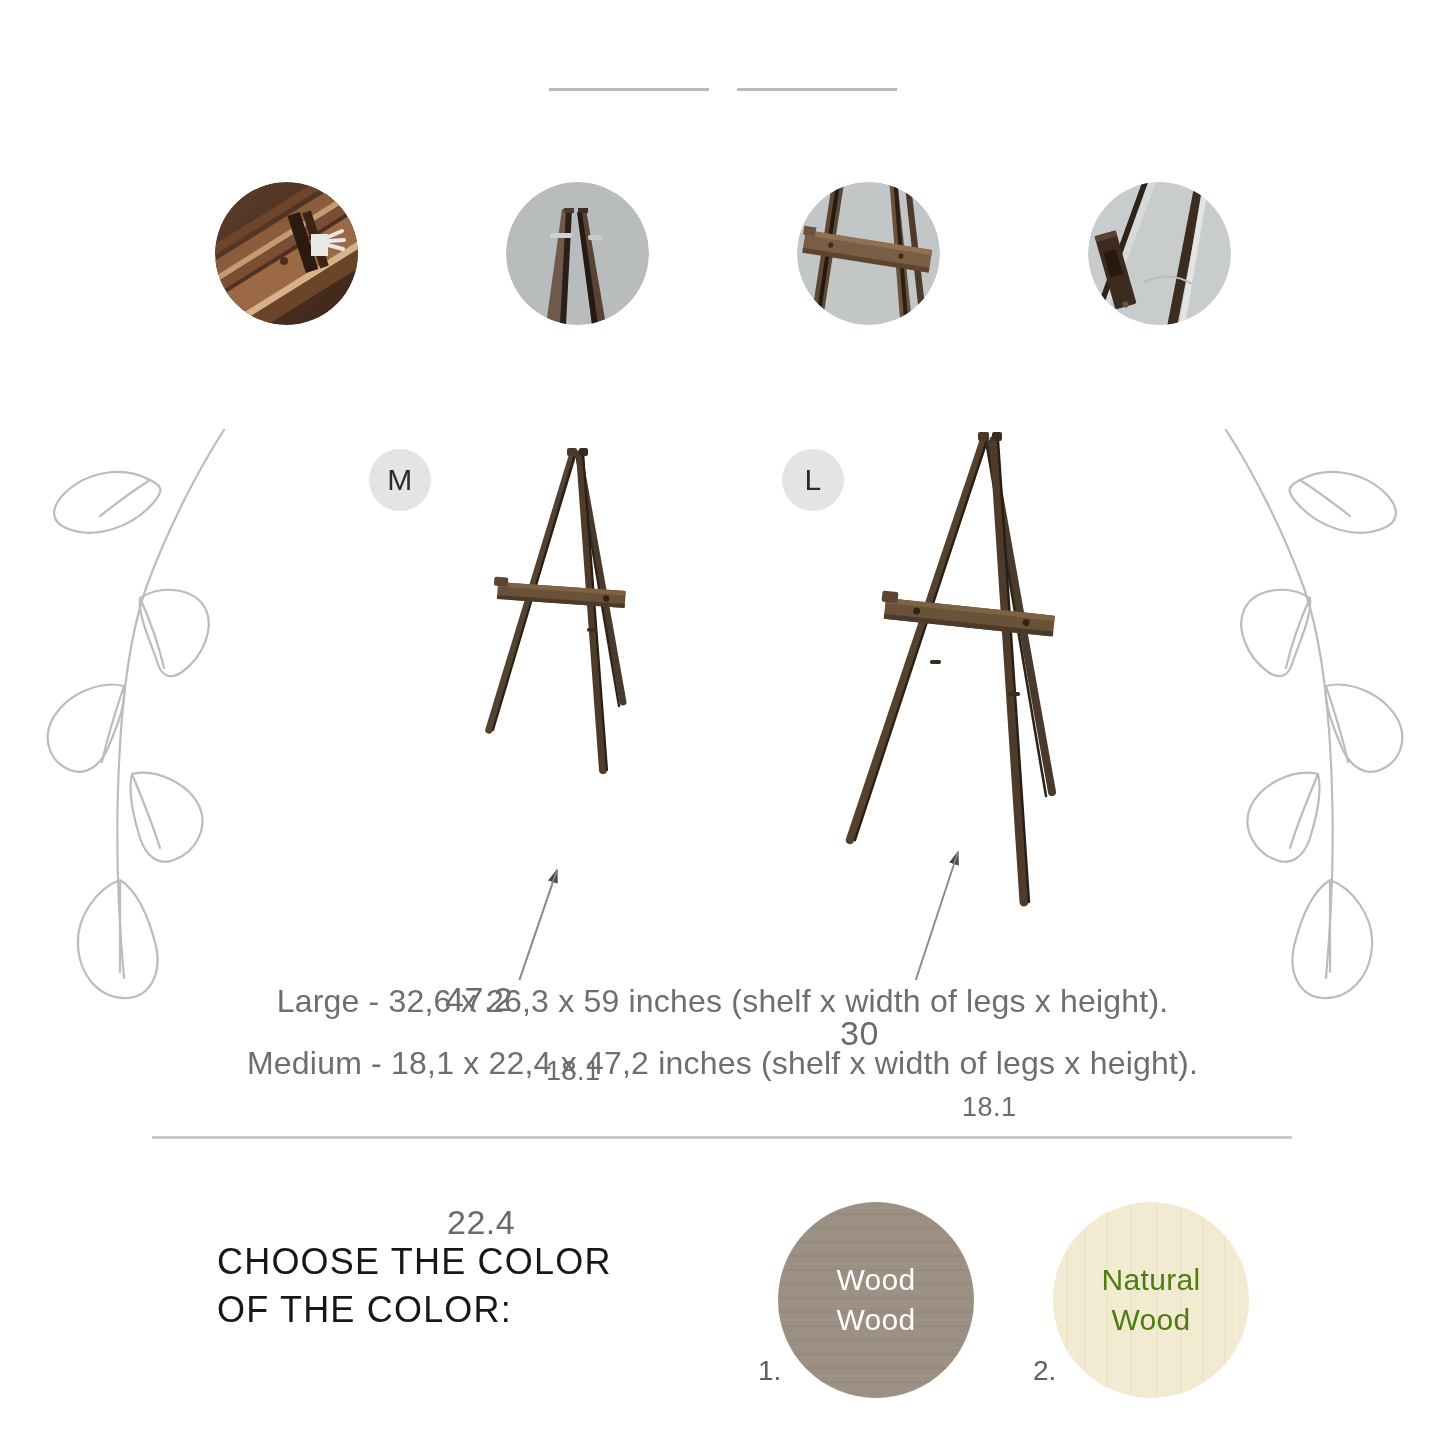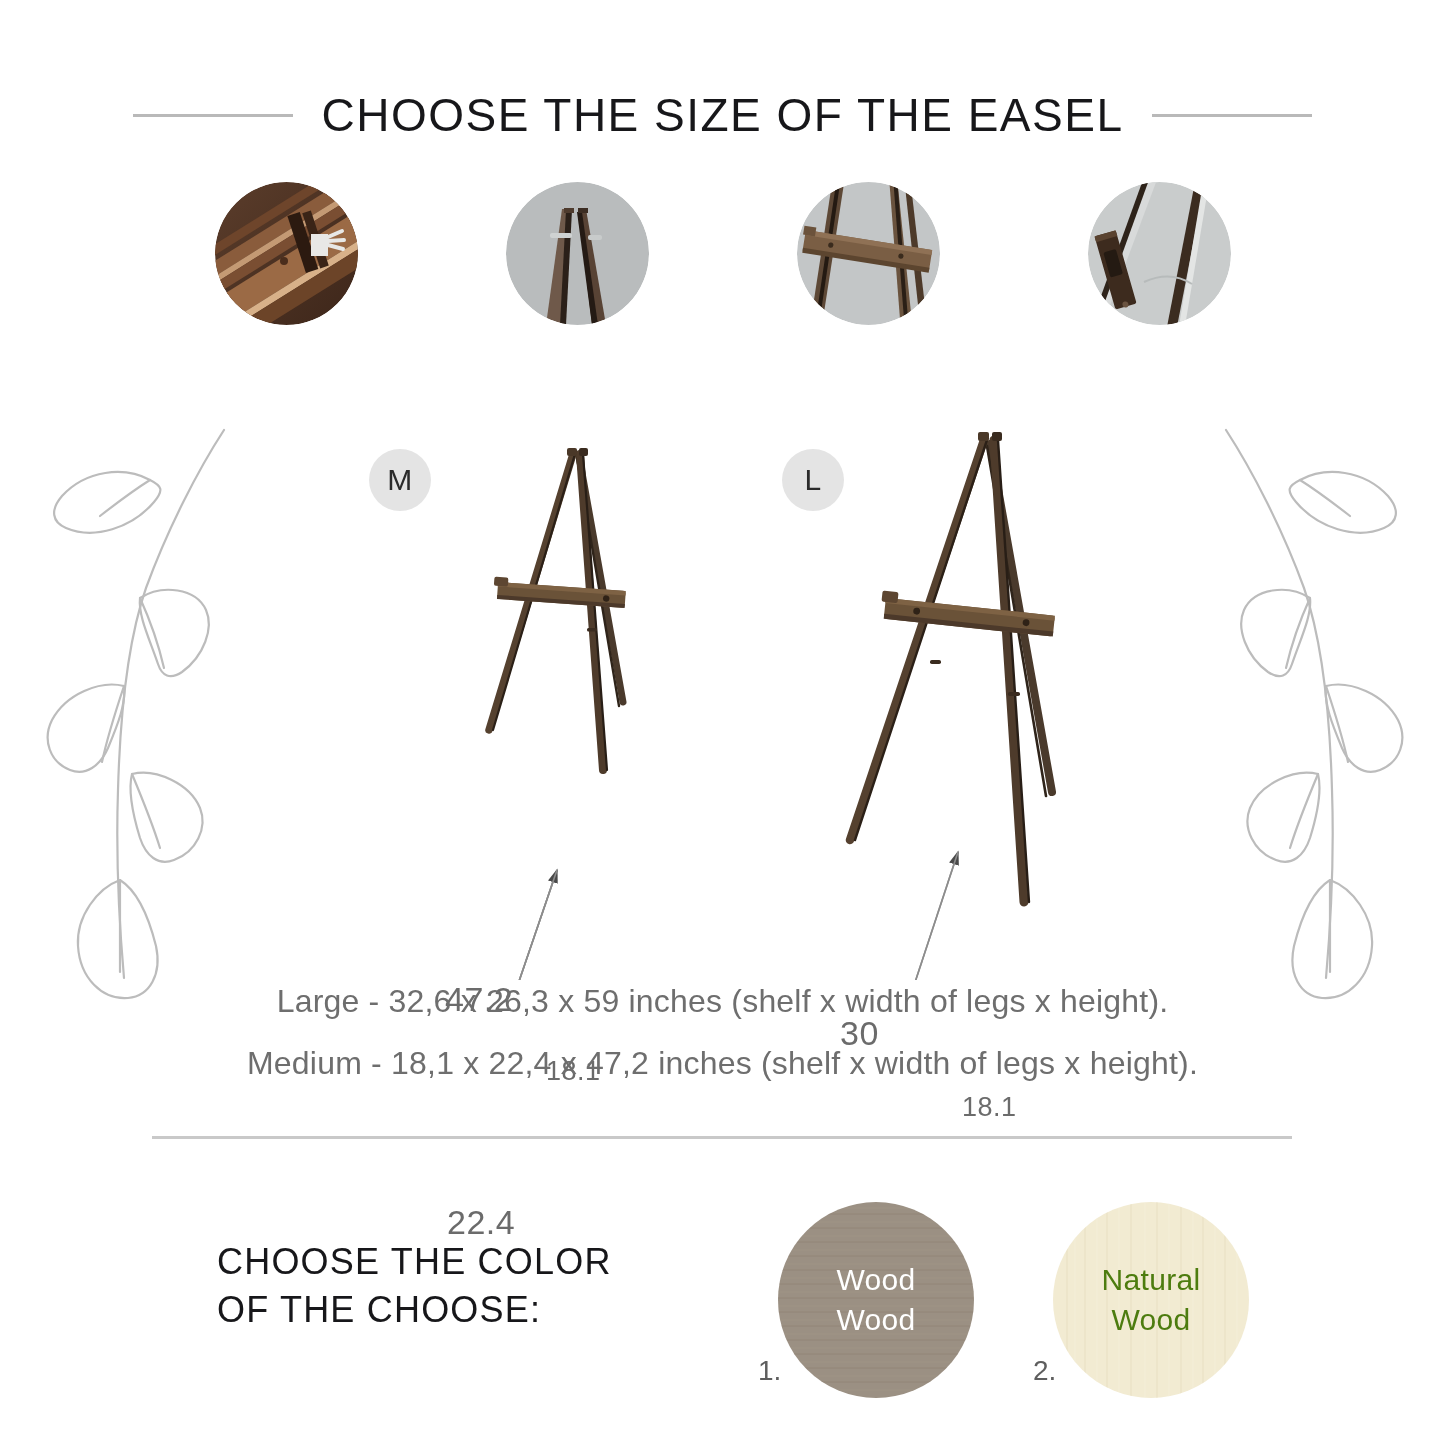--- a/index.html
+++ b/index.html
@@ -210,21 +210,20 @@
     opacity: .55;
   }
 </style>
 </head>
 <body>
 
 <div id="page">
 
   <div class="title-row">
     <div class="title-rule left"></div>
-    <div class="main-title">CHOOSE THE SIZE OF THE EASEL</div>
     <div class="title-rule right"></div>
   </div>
 
   <div class="thumbs">
 
     <div class="thumb">
       <svg width="143" height="143" viewBox="0 0 143 143">
         <defs>
           <clipPath id="c1">
               <circle cx="71.5" cy="71.5" r="71.5"></circle>
@@ -458,21 +457,21 @@
 
   <div class="desc-block">
     <div class="desc-line">Large - 32,6 x 26,3 x 59 inches (shelf x width of legs x height).</div>
     <div class="desc-line">Medium - 18,1 x 22,4 x 47,2 inches (shelf x width of legs x height).</div>
   </div>
 
   <div class="divider"></div>
 
   <div class="color-title">
     <span>CHOOSE THE COLOR</span>
-    <span>OF THE CHOOSE:</span>
+    <span>OF THE COLOR:</span>
   </div>
 
   <div class="swatch-wrap" id="swatch-1-wrap">
     <div class="swatch swatch-basic">
       <svg class="grain" width="196" height="196" viewBox="0 0 196 196" preserveAspectRatio="none">
         <g stroke="#8a7e70" stroke-width="1">
           <path d="M0 12 H196 M0 26 H196 M0 40 H196 M0 54 H196 M0 68 H196 M0 82 H196 M0 96 H196 M0 110 H196 M0 124 H196 M0 138 H196 M0 152 H196 M0 166 H196 M0 180 H196"></path>
         </g>
         <g stroke="#aa9e90" stroke-width="1" opacity=".7">
           <path d="M0 6 H196 M0 20 H196 M0 34 H196 M0 48 H196 M0 62 H196 M0 76 H196 M0 90 H196 M0 104 H196 M0 118 H196 M0 132 H196 M0 146 H196 M0 160 H196 M0 174 H196 M0 188 H196"></path>

